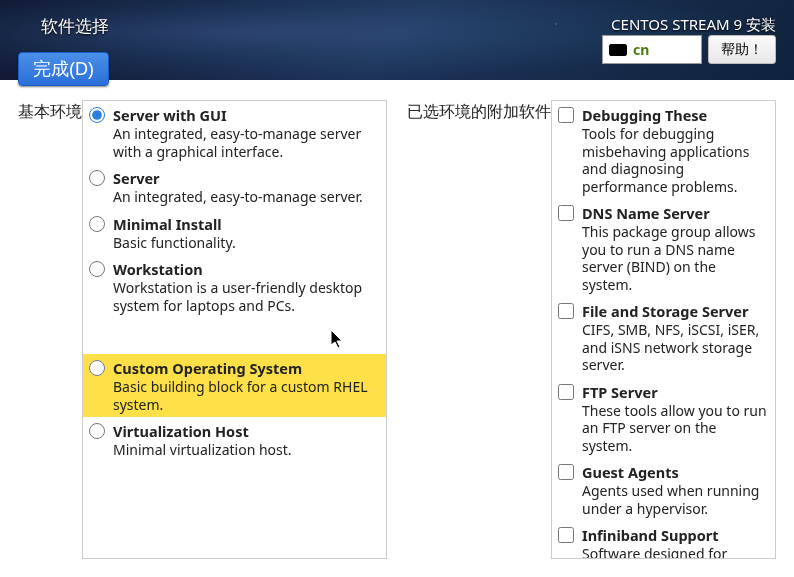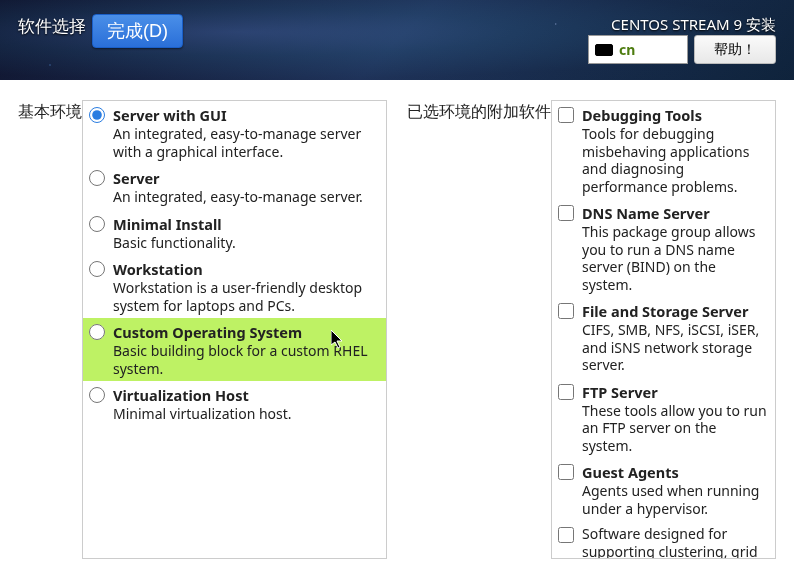--- a/index.html
+++ b/index.html
@@ -31,21 +31,21 @@
       radial-gradient(1px 1px at 120px 30px, #fff, transparent 50%),
       radial-gradient(1px 1px at 200px 50px, #9cf, transparent 50%),
       radial-gradient(1px 1px at 350px 20px, #fcf, transparent 50%),
       radial-gradient(1px 1px at 500px 60px, #cfd, transparent 50%),
       radial-gradient(2px 2px at 50px 65px, #6af, transparent 50%),
       radial-gradient(1px 1px at 430px 40px, #fff, transparent 50%),
       radial-gradient(1px 1px at 560px 15px, #aef, transparent 50%);
     opacity:0.7;
     pointer-events:none;
   }
-  .hdr-left { display:flex; flex-direction:row; align-items:flex-start; gap:6px; z-index:1;}
+  .hdr-left { display:flex; flex-direction:column; align-items:flex-end; gap:14px; z-index:1;}
   .page-title { font-size:17px; font-weight:500; text-shadow:0 1px 2px #000; }
   .done-btn {
     background: linear-gradient(#4a8fe8, #2a6fd8);
     border: 1px solid #1a5fc8;
     color:#fff;
     font-size:18px;
     padding: 4px 14px;
     border-radius:4px;
     cursor:pointer;
     box-shadow: 0 1px 2px rgba(0,0,0,0.5);
@@ -56,41 +56,41 @@
   .lang-box {
     background:#fff; color:#4d7c0f;
     padding:4px 6px; display:flex; align-items:center; gap:6px;
     min-width:100px; font-size:14px; font-weight:700;
     border:1px solid #999;
   }
   .kbd-icon { width:18px; height:12px; border:1.5px solid #000; background:#000; border-radius:2px; display:inline-block; position:relative;}
   .help-btn {
     background: linear-gradient(#fafafa,#e8e8e8);
     border:1px solid #bbb; color:#000;
-    padding:4px 19px; font-size:14px; border-radius:3px;
+    padding:4px 12px; font-size:14px; border-radius:3px;
     cursor:pointer;
   }
   .content {
     display:flex; gap:20px;
     padding: 20px 18px 18px 18px;
     height: calc(577px - 80px);
   }
   .column { flex:1; display:flex; flex-direction:row; min-width:0;}
   .col-title { font-size:16px; color:#222; margin-bottom:10px; }
   .listbox {
     flex:1;
     border:1px solid #ccc;
     overflow-y:auto;
     overflow-x:hidden;
   }
   .item {
     display:flex; align-items:flex-start; gap:8px;
     padding: 4px 8px 4px 6px;
   }
-  .item.hover { background:#bef264; }
+  .item.hover { background:#fde047;margin-top:36px; }
   .control {
     margin-top:2px;
     flex-shrink:0;
   }
   input[type=radio], input[type=checkbox]{
     width:16px; height:16px; accent-color:#2a7de1;
   }
   .item-body { flex:1; min-width:0; color:#222; }
   .item-title { font-weight:700; font-size:14.5px; }
   .item-desc { font-size:14px; color:#222; line-height:1.25; }
@@ -173,21 +173,21 @@
           </div>
         </div>
       </div>
   </div>
   <div class="column">
     <div class="col-title">已选环境的附加软件</div>
     <div class="listbox" id="right-list">
         <div class="item">
           <input type="checkbox" class="control" style="">
           <div class="item-body">
-            <div class="item-title">Debugging Tools</div>
+            <div class="item-title">Debugging These</div>
             <div class="item-desc">Tools for debugging misbehaving applications and diagnosing performance problems.</div>
           </div>
         </div>
         <div class="item">
           <input type="checkbox" class="control" style="">
           <div class="item-body">
             <div class="item-title">DNS Name Server</div>
             <div class="item-desc">This package group allows you to run a DNS name server (BIND) on the system.</div>
           </div>
         </div>
@@ -208,20 +208,21 @@
         <div class="item">
           <input type="checkbox" class="control" style="">
           <div class="item-body">
             <div class="item-title">Guest Agents</div>
             <div class="item-desc">Agents used when running under a hypervisor.</div>
           </div>
         </div>
         <div class="item">
           <input type="checkbox" class="control" style="">
           <div class="item-body">
+            <div class="item-title">Infiniband Support</div>
             <div class="item-desc">Software designed for supporting clustering, grid connectivity, and low-latency, high bandwidth storage using RDMA-based InfiniBand, iWARP, RoCE, and OPA fabrics.</div>
           </div>
         </div>
         <div class="item">
           <input type="checkbox" class="control" style="">
           <div class="item-body">
             <div class="item-title">Mail Server</div>
             <div class="item-desc">These packages allow you to configure an IMAP or SMTP mail server.</div>
           </div>
         </div>

